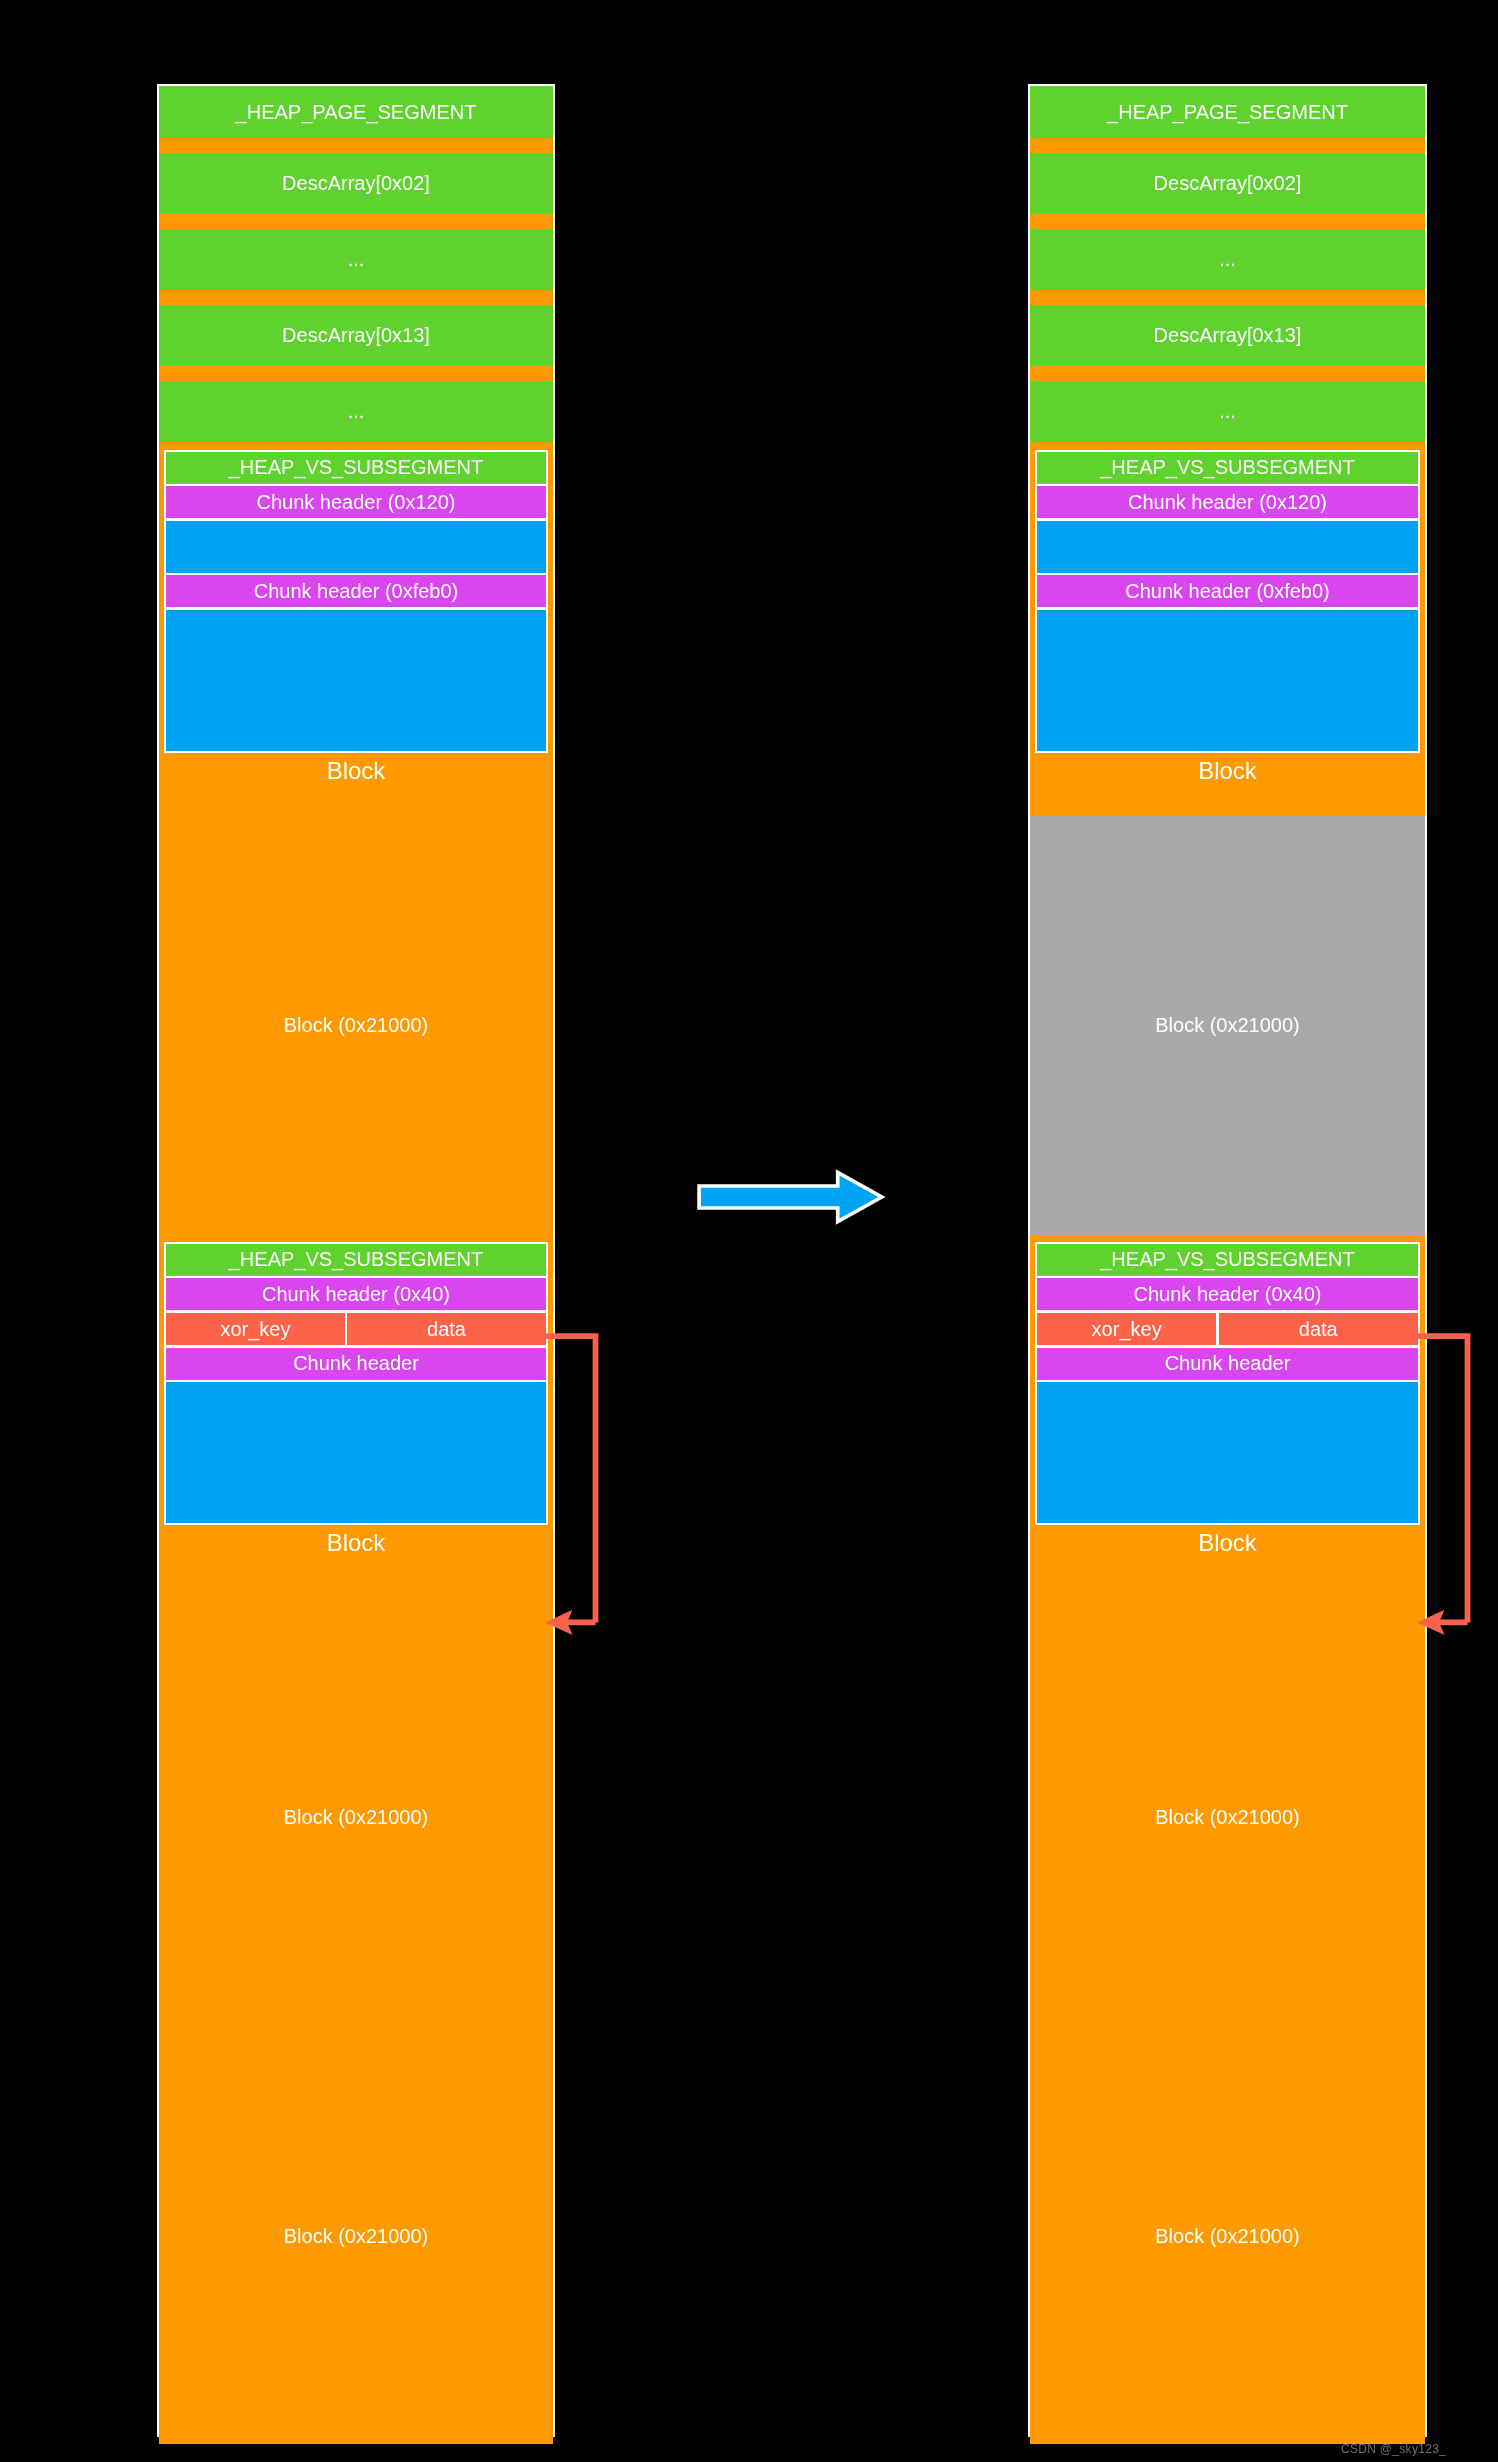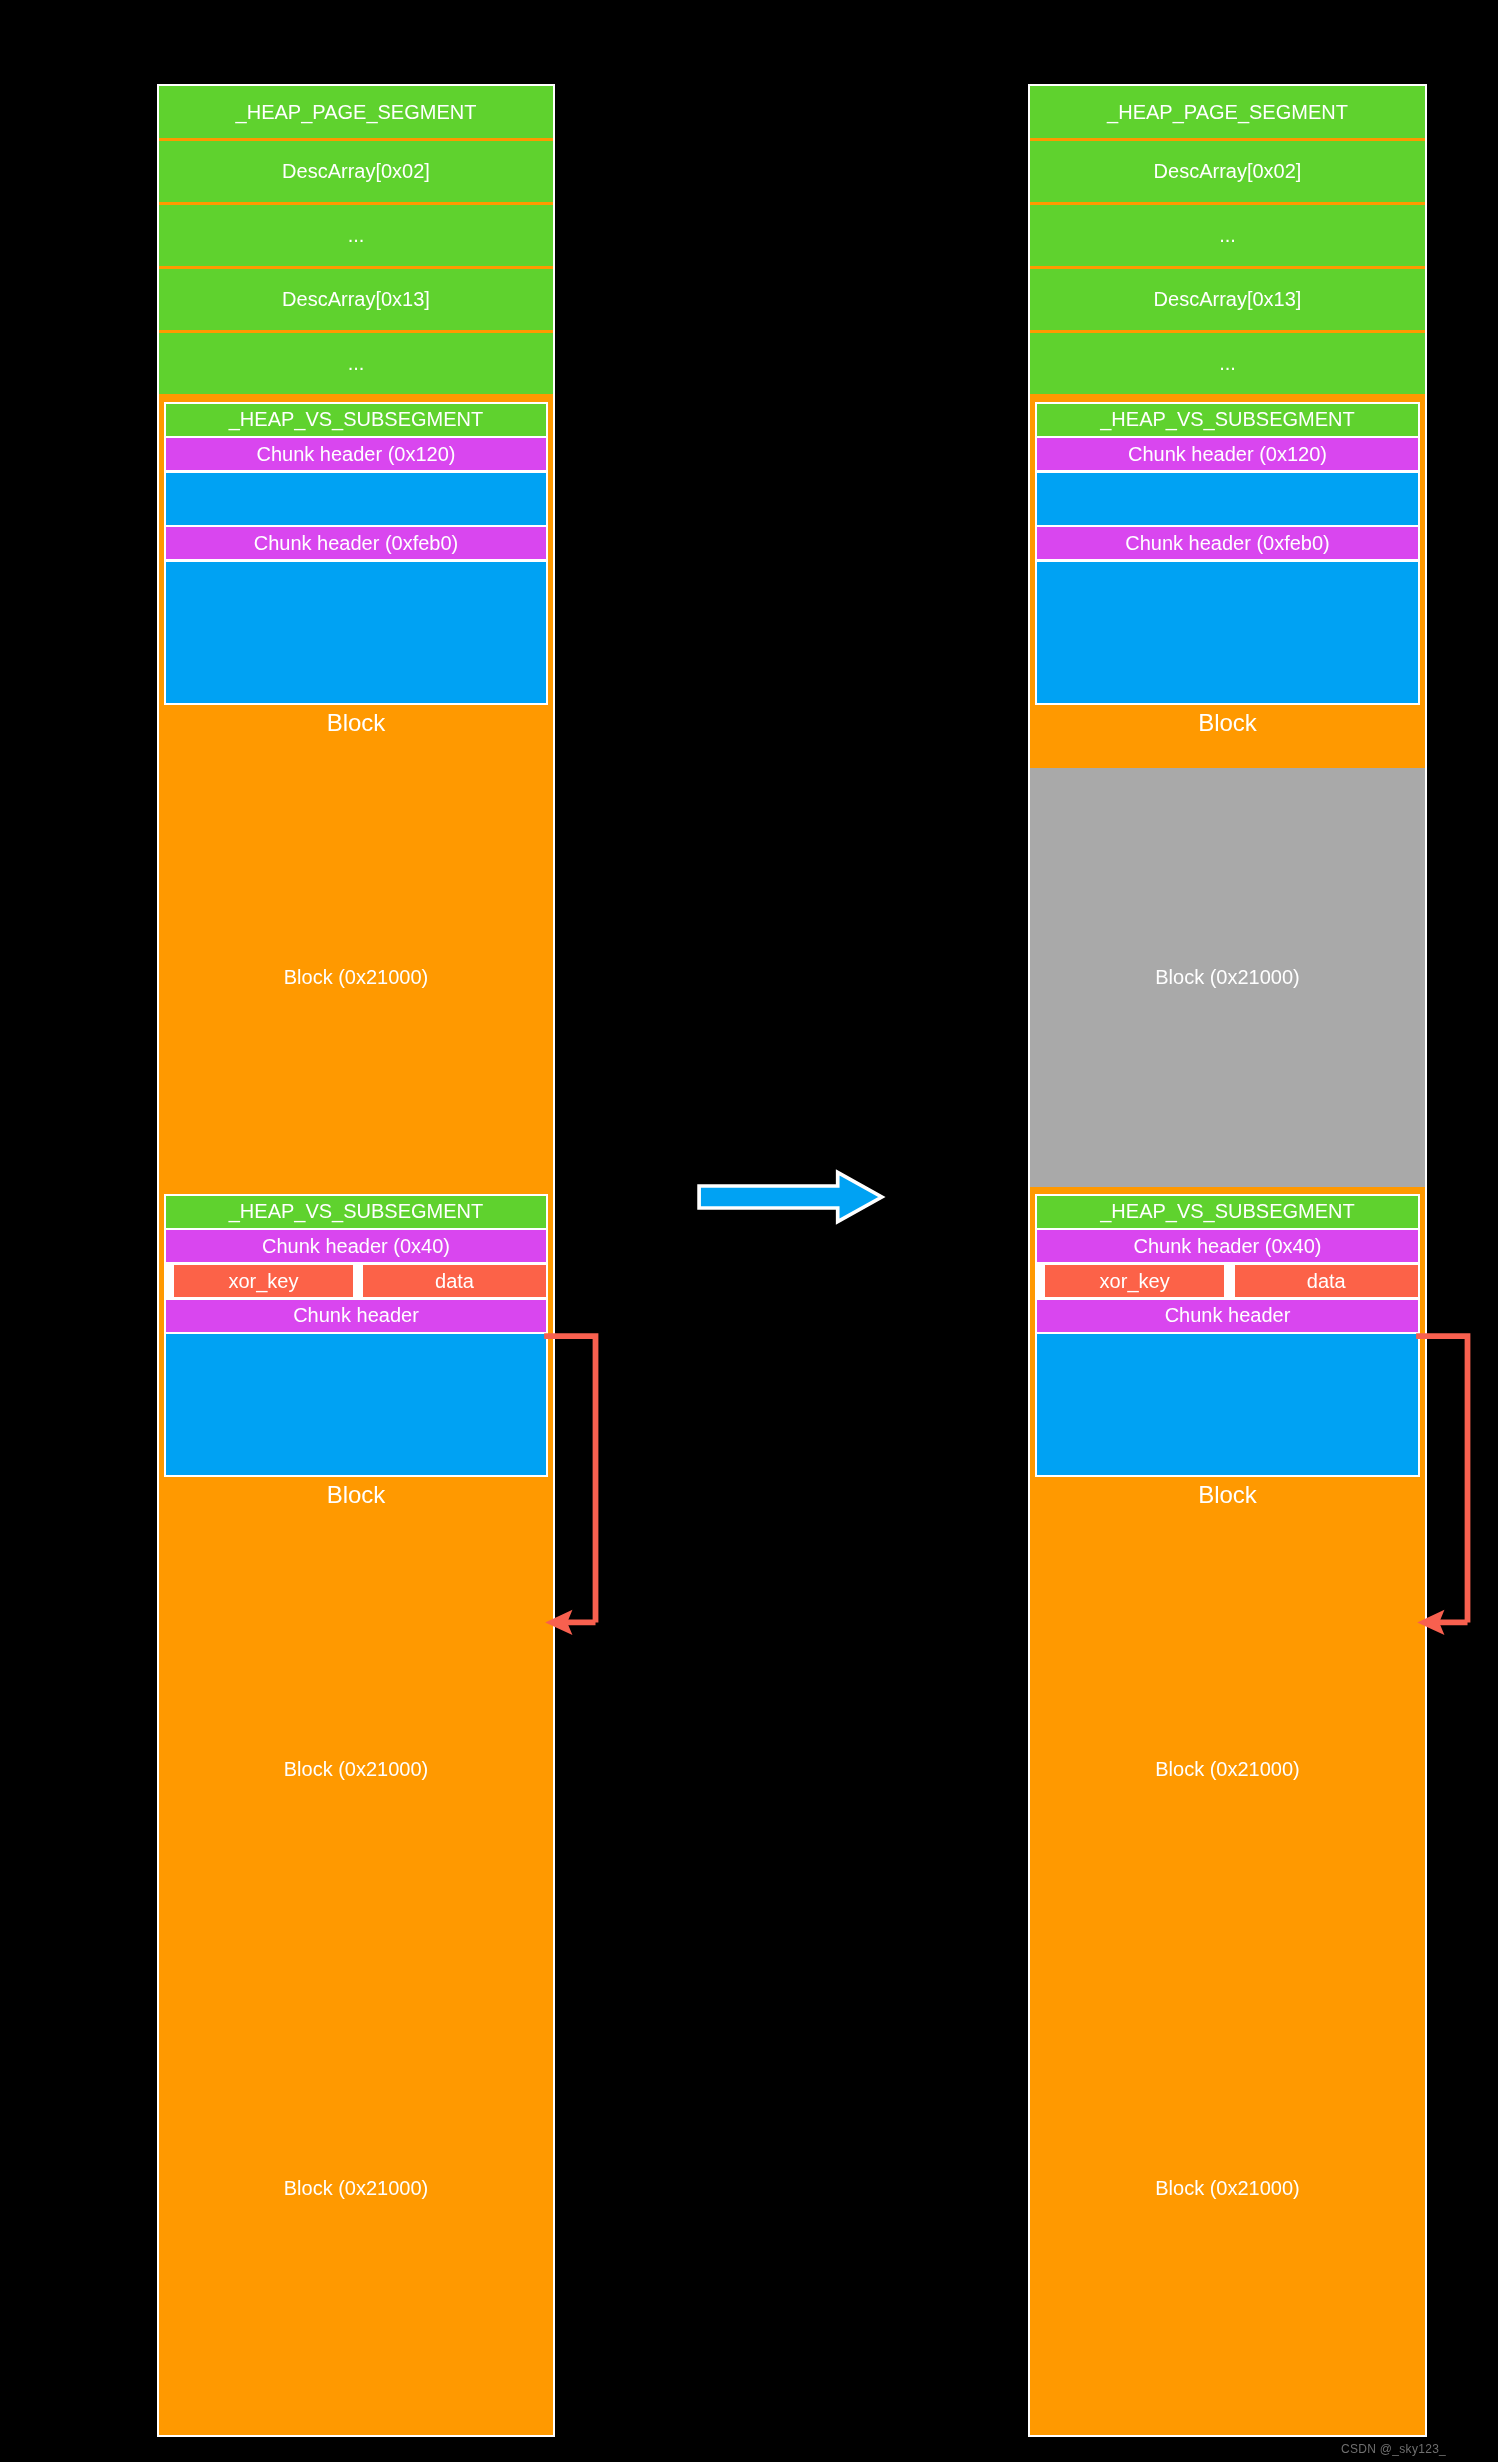--- a/index.html
+++ b/index.html
@@ -29,21 +29,21 @@
     flex-shrink:0;
   }
   .green{background:#5fd22e;}
   .orange{background:#ff9900;}
   .gray{background:#a9a9a9;}
   .pink{background:#d946ef;}
   .blue{background:#00a2f3;}
   .salmon{background:#fc6248;}
 
   .hdr-row{height:52px;}
-  .desc-row{height:61px;}
+  .desc-row{height:61px;margin-top:12px;}
 
   
   .subseg{
     box-sizing:border-box;
     background:#ff9900;
     padding:4.2px 5.2px 0 5.2px;
     flex-shrink:0;
     display:flex;flex-direction:column;
   }
   .subseg-inner{
@@ -52,21 +52,21 @@
     display:flex;flex-direction:column;
     gap:2.6px;
     background:#ffffff;
   }
   .subseg-label{
     height:35px;
     display:flex;align-items:center;justify-content:center;
     font-size:24px;background:#ff9900;color:#fff;
   }
   .split-row{display:flex;gap:2.6px;flex-shrink:0;background:#ffffff;}
-  .split-row .cell{flex:1;margin-left:8px;}
+  .split-row .cell{flex:1;}
   .split-row .cell.left-half{flex:0 0 47%;}
 
   .block-label{
     display:flex;align-items:center;justify-content:center;
     font-size:20px;color:#ffffff;
   }
 
   
   #flow-arrow{
     position:absolute;left:697px;top:1168px;width:189px;height:58px;

